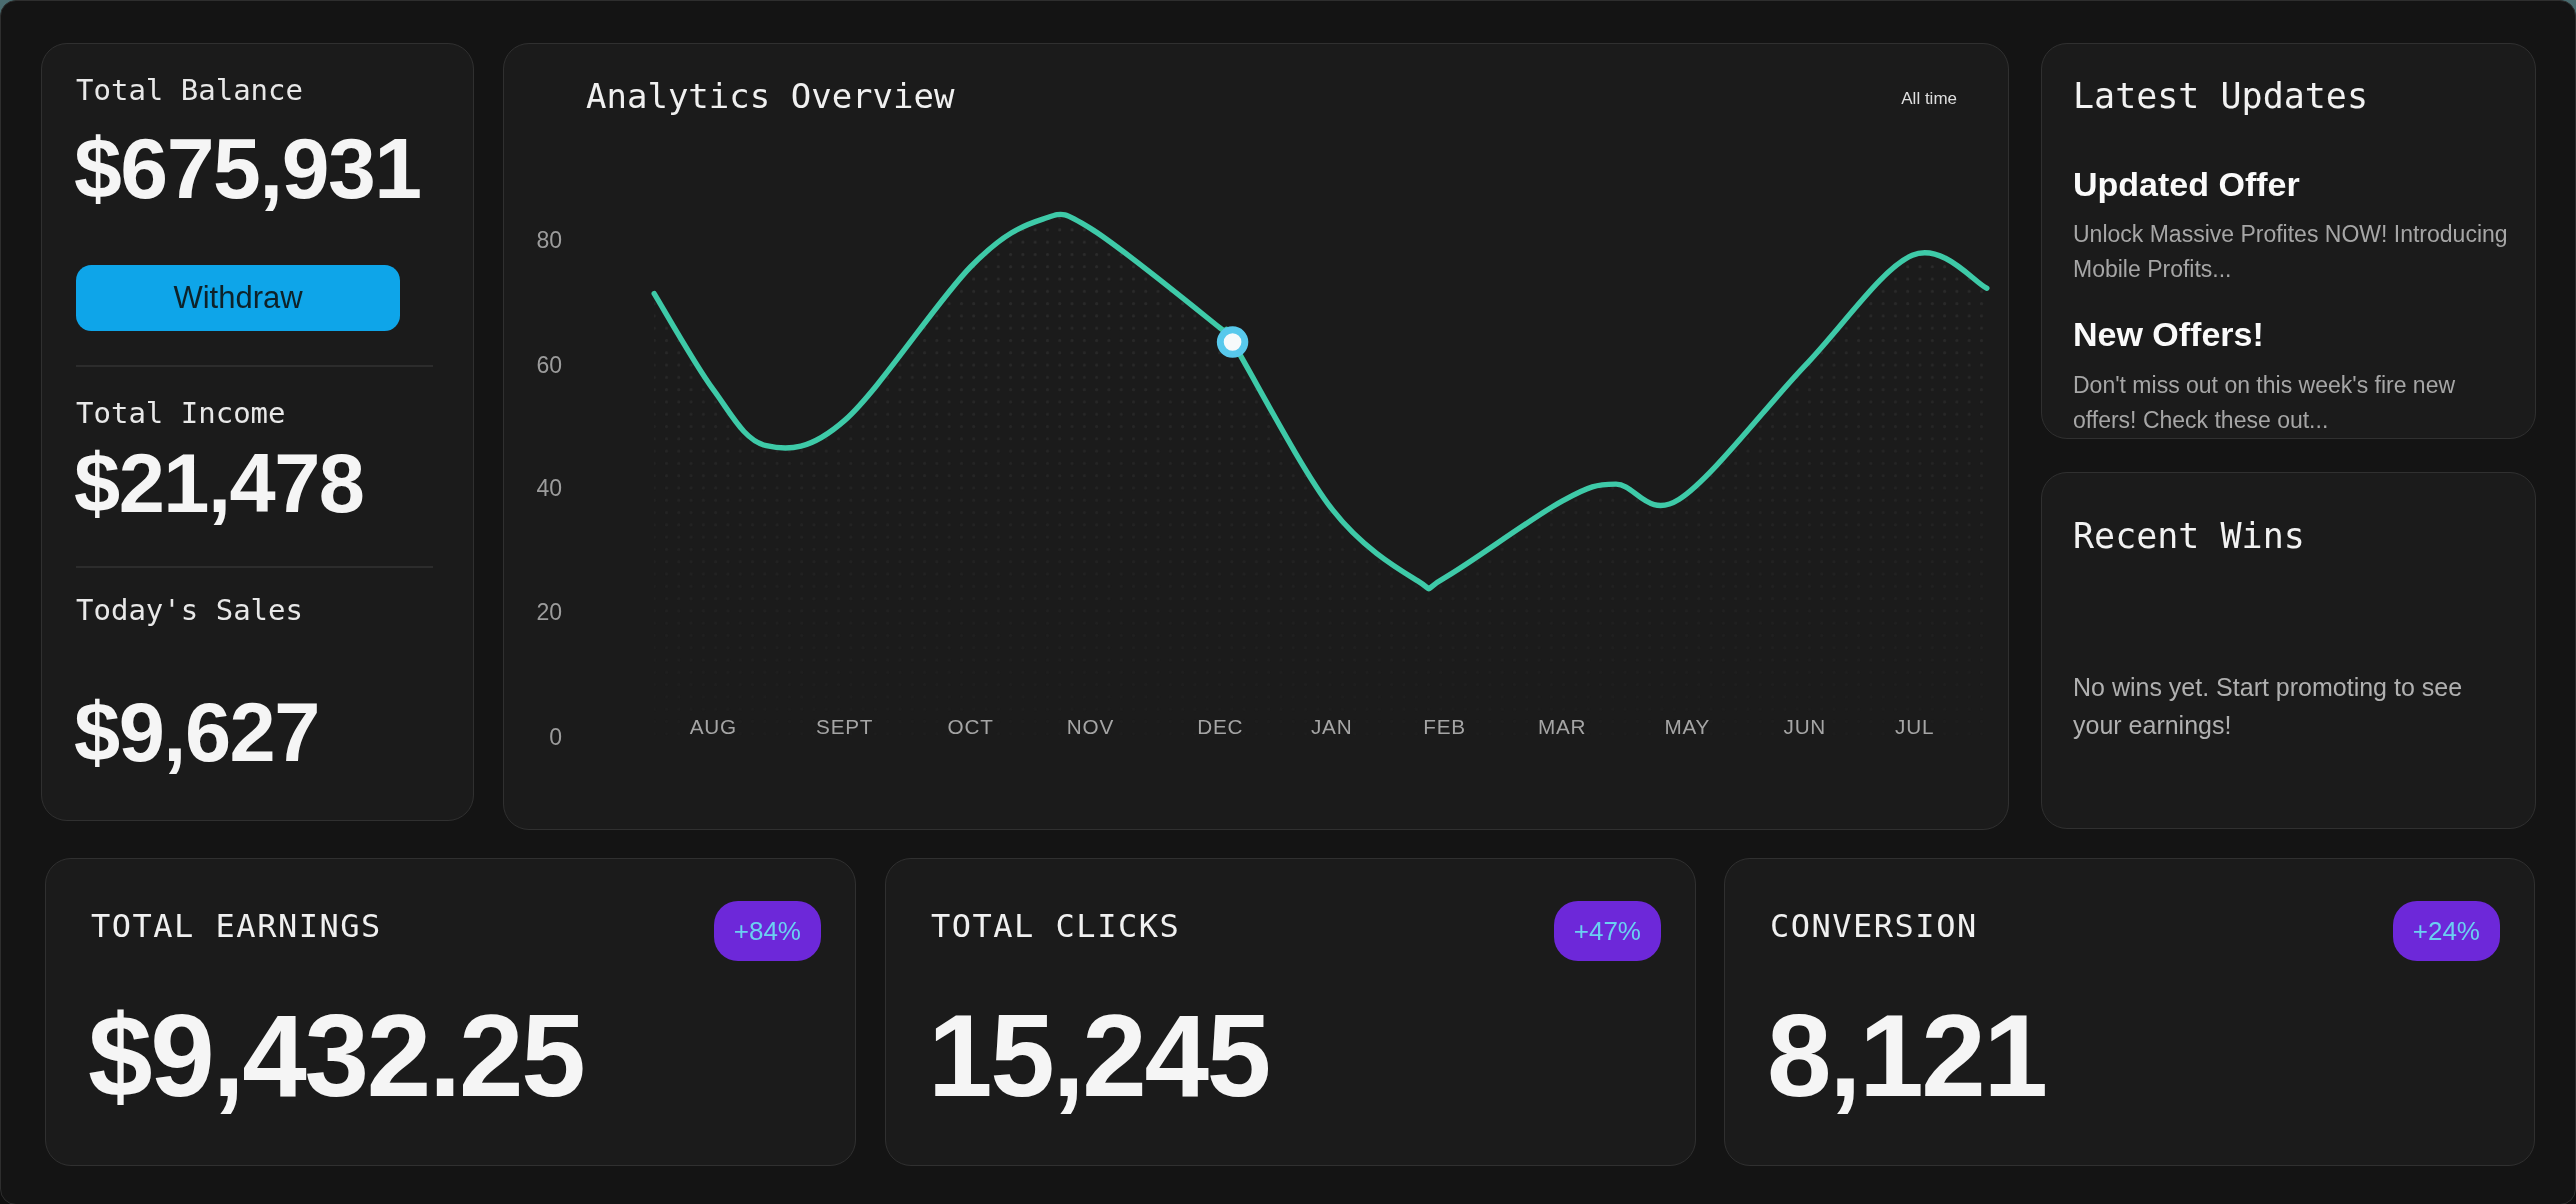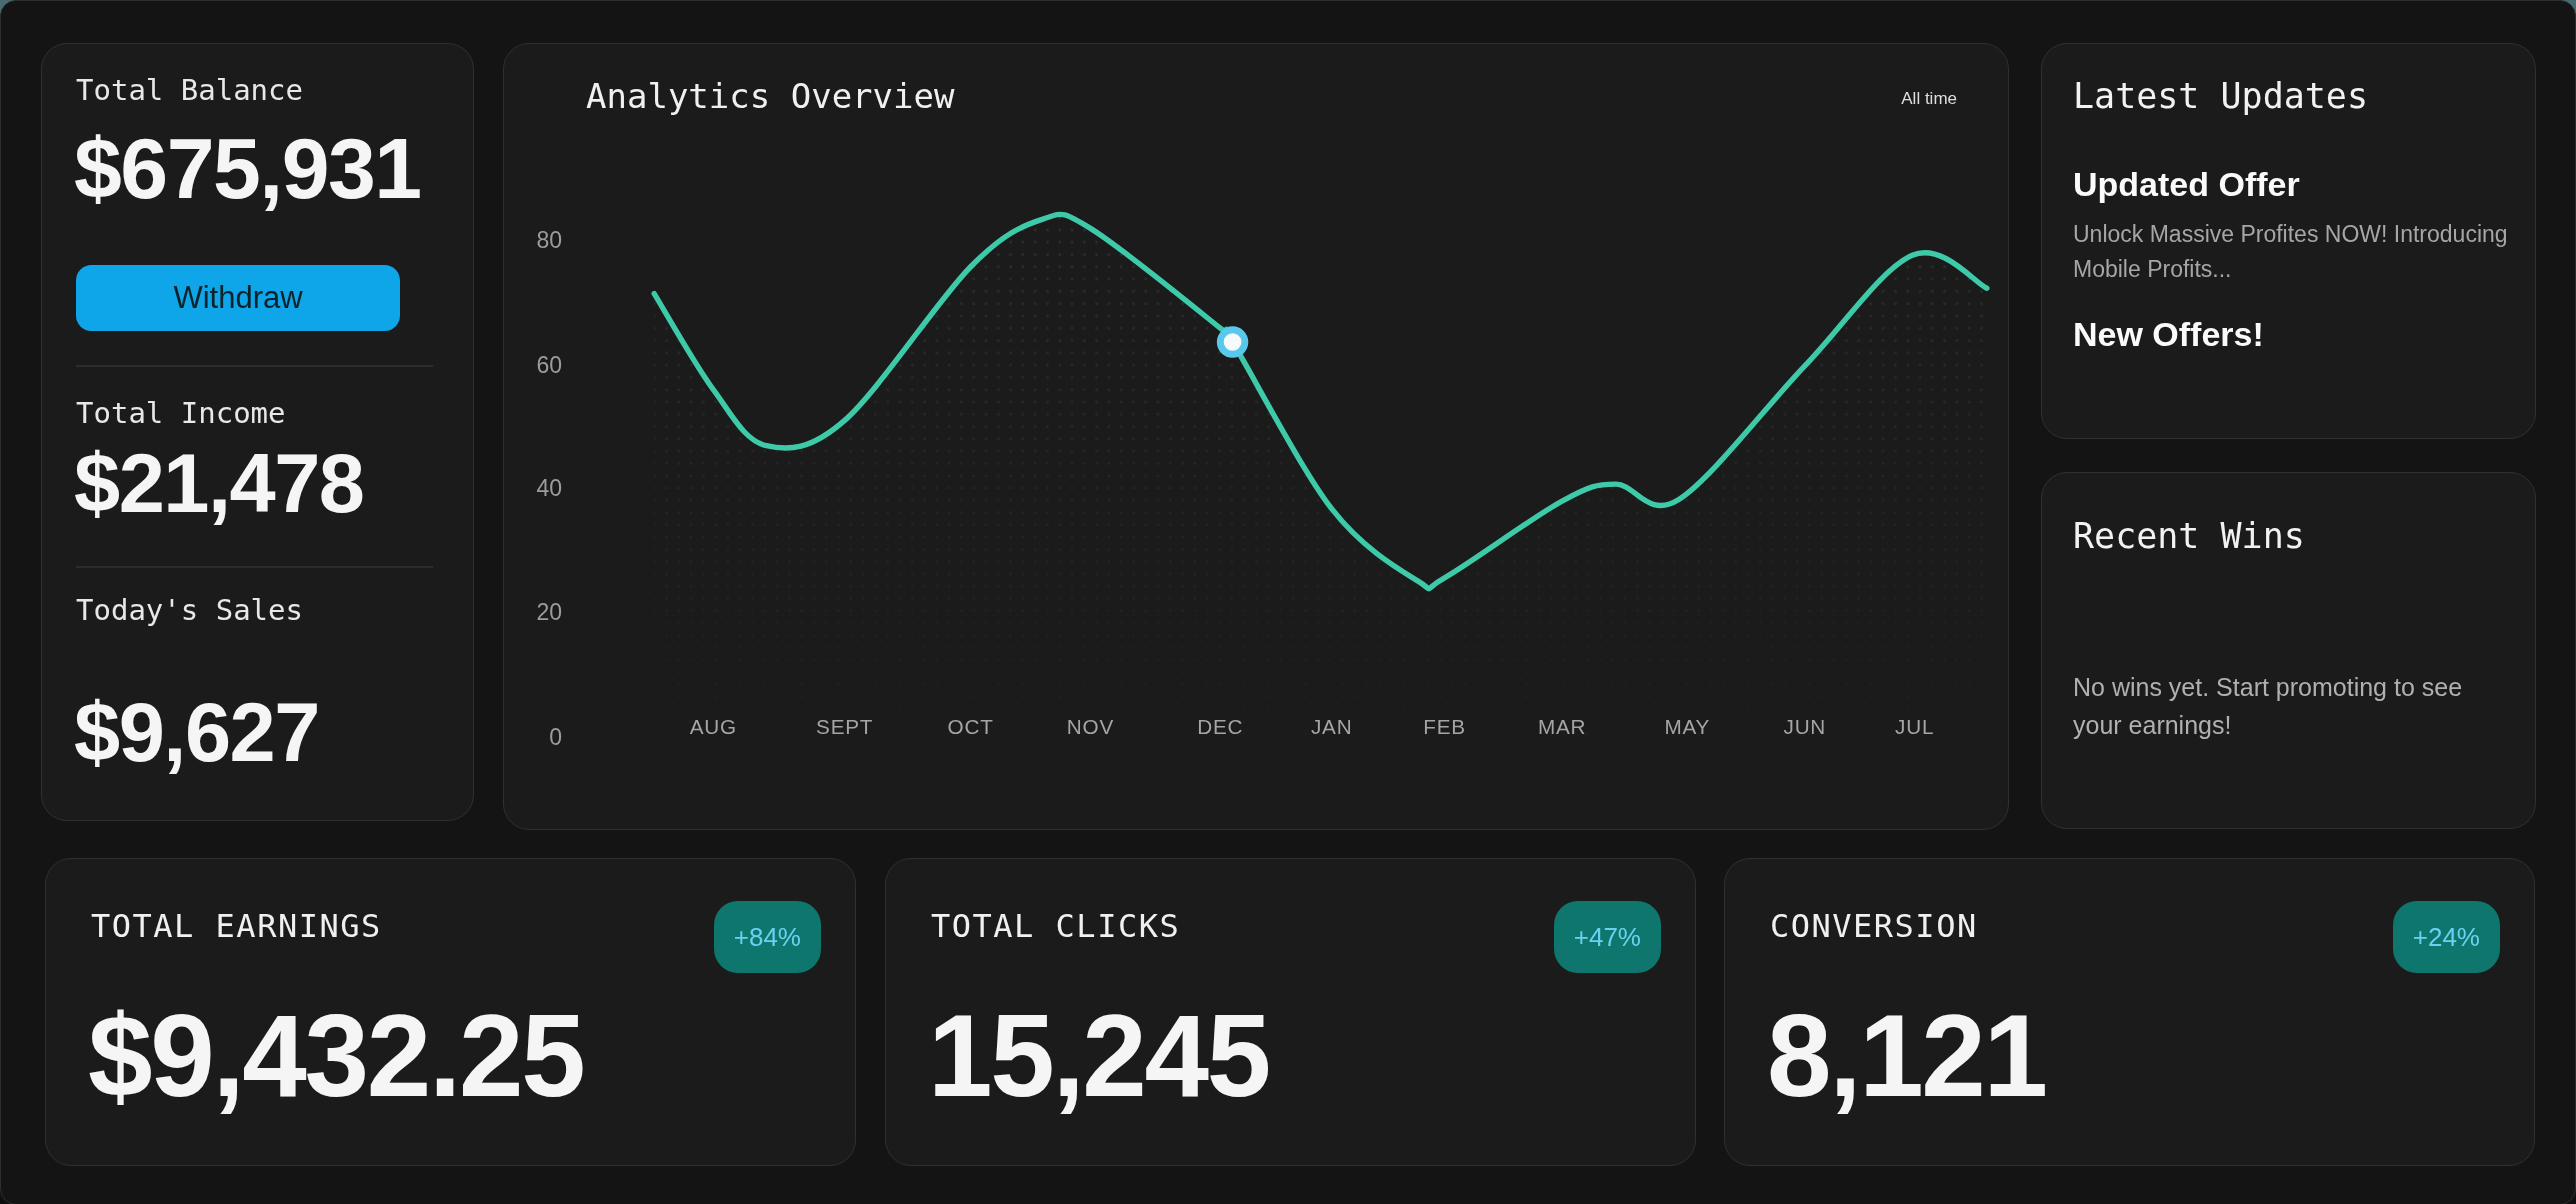--- a/index.html
+++ b/index.html
@@ -23,21 +23,21 @@
   
   #updates-card{left:2040px;top:42px;width:495px;height:396px;}
   #wins-card{left:2040px;top:471px;width:495px;height:357px;}
   .side-title{left:31px;font-size:35px;color:#f2f2f2;}
   .update-heading{left:31px;font-size:34px;font-weight:600;color:#fafafa;}
   .update-body{left:31px;width:447px;font-size:23px;line-height:1.5;color:#a6a6a6;position:absolute;}
   
   .stat-card{top:857px;width:811px;height:308px;}
   #stat-earnings{left:44px;} #stat-clicks{left:884px;} #stat-conversion{left:1723px;}
   .stat-card-label{left:45px;top:51px;font-size:32px;letter-spacing:1.5px;color:#f0f0f0;}
-  .growth-badge{position:absolute;right:34px;top:42px;height:48px;line-height:48px;padding:12px 20px;border-radius:24px;background:#0f766e;color:#6bd1f1;font-size:26px;}
+  .growth-badge{position:absolute;right:34px;top:42px;height:48px;line-height:48px;padding:6px 20px;border-radius:24px;background:#6d28d9;color:#6bd1f1;font-size:26px;}
   .stat-card-value{left:42px;top:139px;font-size:116px;font-weight:600;color:#f5f5f5;letter-spacing:-2.3px;}
 </style>
 </head>
 <body>
 
 <div class="bg-accent"></div>
 <div class="shell">
 
   <div class="card" id="balance-card">
     <div class="abs mono stat-label" style="left:34px;top:32px;">Total Balance</div>
@@ -87,20 +87,21 @@
       </svg>
     <div class="abs mono" id="analytics-title">Analytics Overview</div>
     <div class="abs" id="range-label">All time</div>
   </div>
 
   <div class="card" id="updates-card">
     <div class="abs mono side-title" style="top:35px;">Latest Updates</div>
     <div class="abs update-heading" style="top:123px;">Updated Offer</div>
     <div class="update-body" style="top:173px;">Unlock Massive Profites NOW! Introducing Mobile Profits...</div>
     <div class="abs update-heading" style="top:273px;">New Offers!</div>
+    <div class="update-body" style="top:324px;">Don't miss out on this week's fire new offers! Check these out...</div>
   </div>
 
   <div class="card" id="wins-card">
     <div class="abs mono side-title" style="top:46px;">Recent Wins</div>
     <div class="update-body" style="top:196px;font-size:25px;color:#b0b0b0;width:416px;">No wins yet. Start promoting to see your earnings!</div>
   </div>
 
   <div class="card stat-card" id="stat-earnings">
     <div class="abs mono stat-card-label">TOTAL EARNINGS</div>
     <div class="growth-badge">+84%</div>

